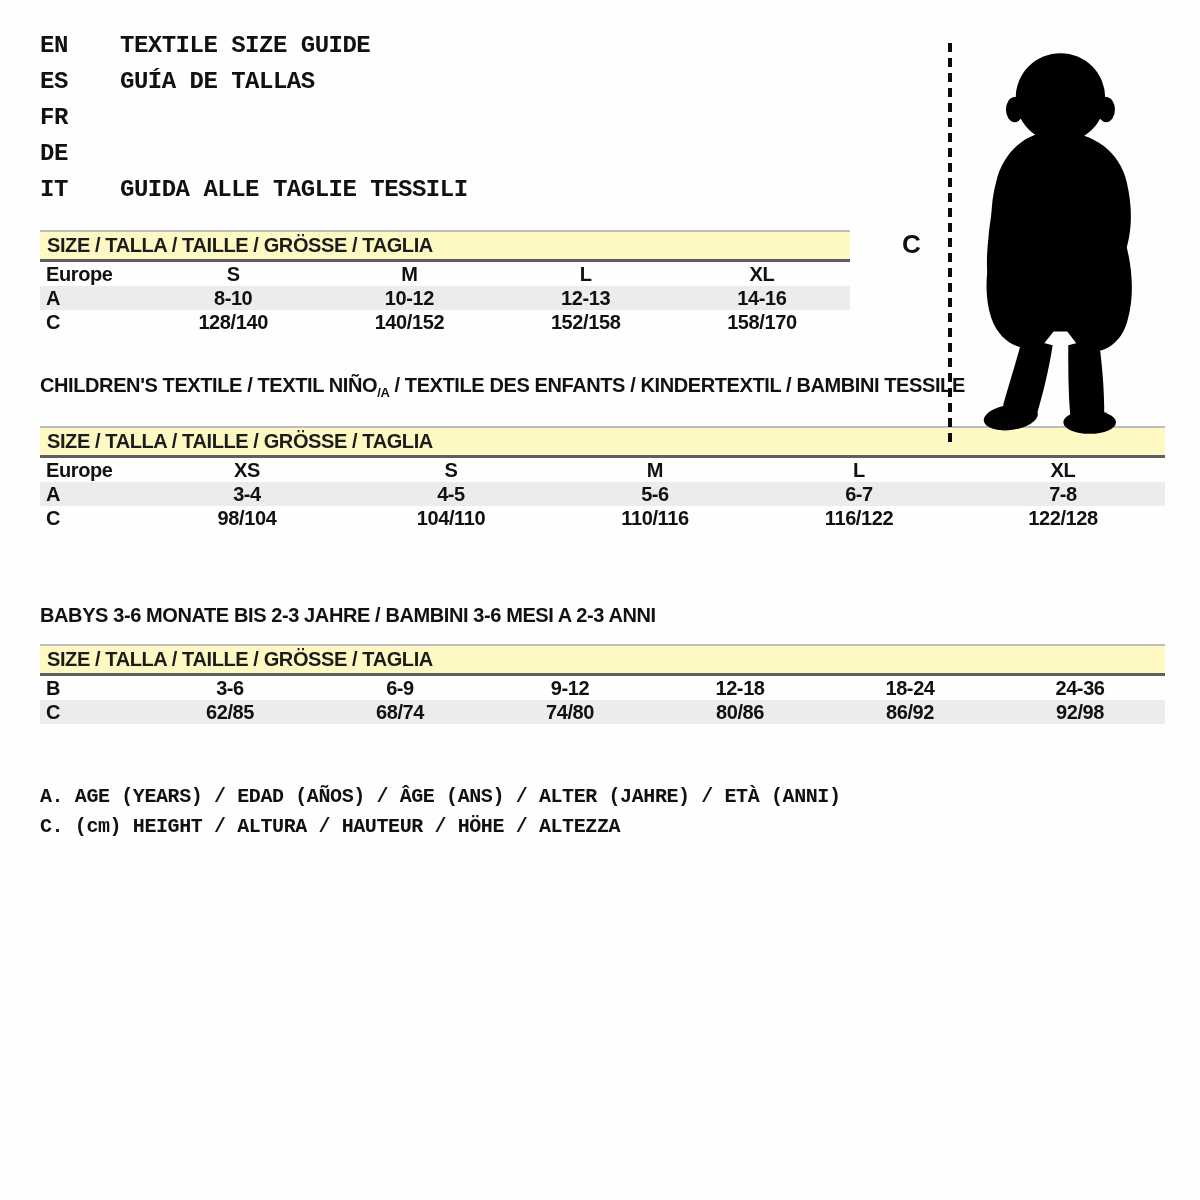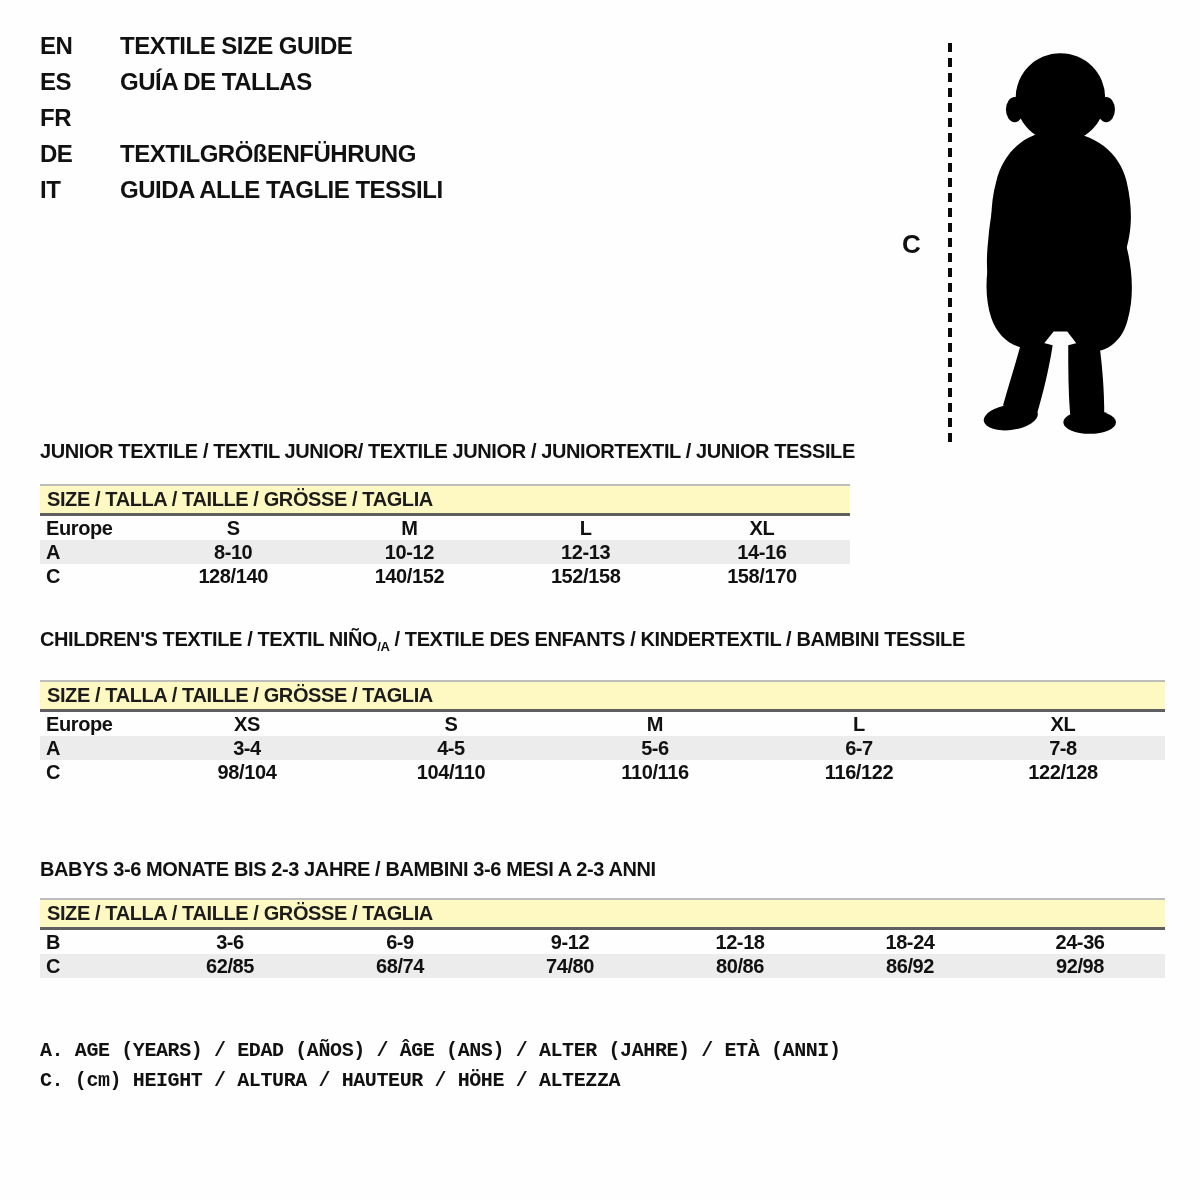--- a/index.html
+++ b/index.html
@@ -7,21 +7,21 @@
     width: 1200px; height: 1200px;
     background: #fefefe;
     font-family: "Liberation Sans", sans-serif;
     color: #111;
     position: relative;
     overflow: hidden;
   }
   .page { position: relative; width: 1200px; height: 1200px; }
 
   
-  .lang-list { margin: 28px 0 0 40px; }
+  .lang-list { margin: 28px 0 0 40px; font-family: Liberation Mono, monospace; }
   .lang-row { display: flex; line-height: 36px; }
   .lang-code {
     width: 80px; font-weight: 700; font-size: 24px; letter-spacing: -0.5px;
   }
   .lang-title { font-weight: 700; font-size: 24px; letter-spacing: -0.5px; }
 
   
   .figure {
     position: absolute; top: 15px; left: 902px;
     display: flex; align-items: stretch; height: 402px;
@@ -90,21 +90,20 @@
     </div>
     <div class="lang-row">
       <span class="lang-code">ES</span>
       <span class="lang-title">GUÍA DE TALLAS</span>
     </div>
     <div class="lang-row">
       <span class="lang-code">FR</span>
     </div>
     <div class="lang-row">
       <span class="lang-code">DE</span>
-      <span class="lang-title">TEXTILGRÖßENFÜHRUNG</span>
     </div>
     <div class="lang-row">
       <span class="lang-code">IT</span>
       <span class="lang-title">GUIDA ALLE TAGLIE TESSILI</span>
     </div>
   </div>
 
   <div class="figure">
     <span class="figure-c">C</span>
     <div class="measure-line"></div>
@@ -120,21 +119,20 @@
         <path d="M58,302 L89,310 C85,336 79,360 73,380 L38,372 C44,350 52,326 58,302 Z"></path>
         <ellipse cx="46" cy="384" rx="28" ry="13" transform="rotate(-8 46 384)"></ellipse>
         <path d="M105,310 L136,302 C140,330 142,356 142,382 L107,382 C105,358 105,334 105,310 Z"></path>
         <ellipse cx="127" cy="389" rx="27" ry="12"></ellipse>
       </g>
     </svg>
   </div>
 
   <div class="main">
 
-    <h2 class="section-title title-junior">JUNIOR TEXTILE / TEXTIL JUNIOR/ TEXTILE JUNIOR / JUNIORTEXTIL / JUNIOR TESSILE</h2>
     <div class="tbl tbl-junior">
       <div class="tbl-head">SIZE / TALLA / TAILLE / GRÖSSE / TAGLIA</div>
       <div class="tbl-row cols4">
         <span class="row-label">Europe</span>
         <span class="cell">S</span>
         <span class="cell">M</span>
         <span class="cell">L</span>
         <span class="cell">XL</span>
       </div>
       <div class="tbl-row cols4 shaded">

